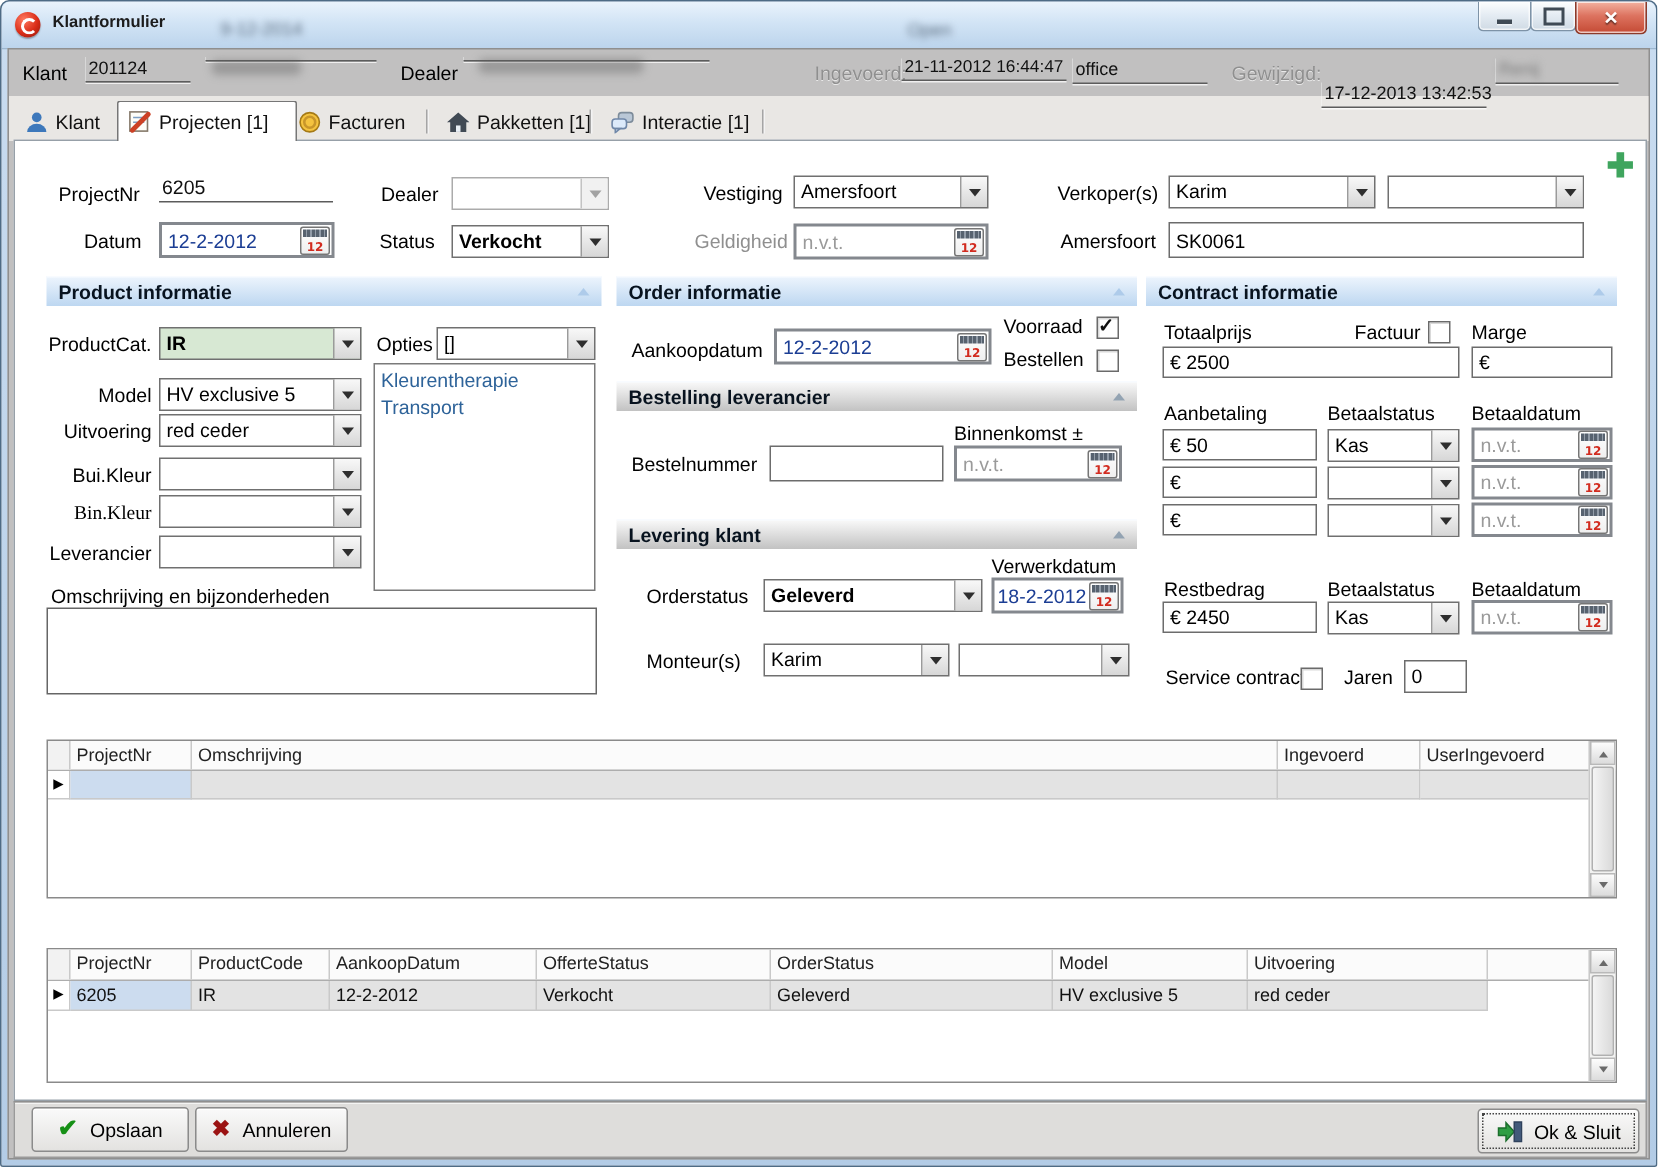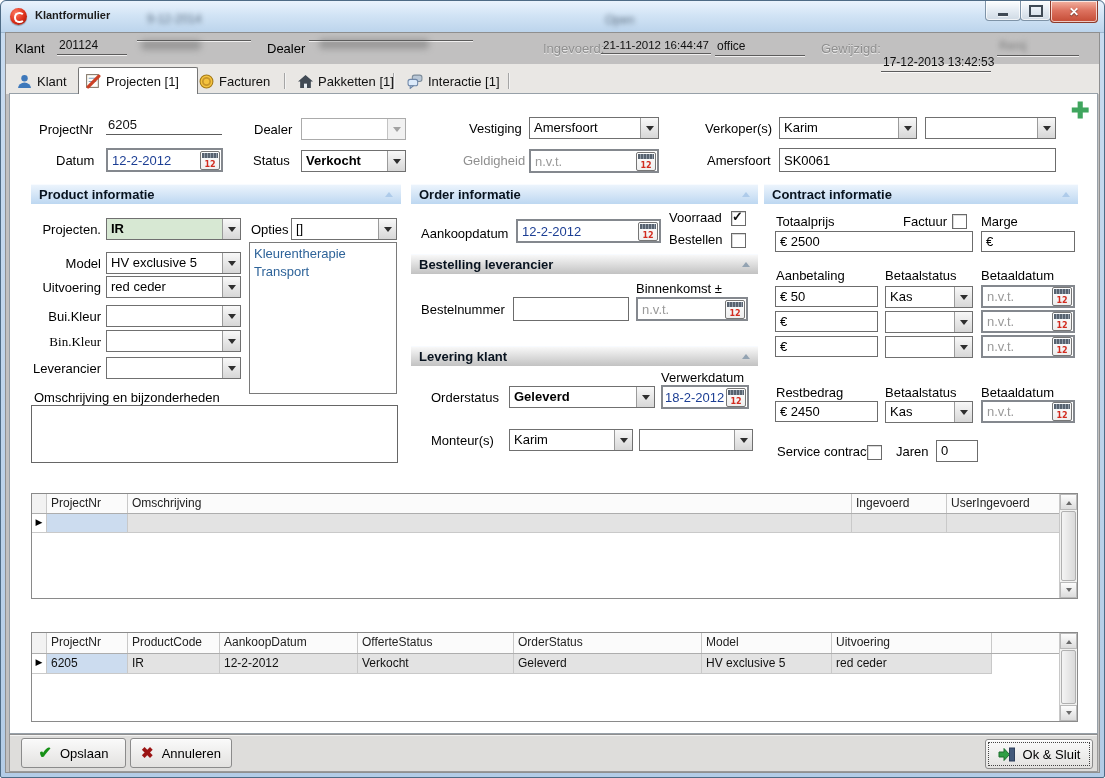--- a/index.html
+++ b/index.html
@@ -214,21 +214,21 @@
       <span class="dtxt">n.v.t.</span>
       <span class="cal"></span>
     </div>
   <span class="lbl" style="left:706px;top:152px;">Amersfoort</span>
   <div class="inp" style="left:778px;top:147px;width:277px;height:24px;padding-top:4px;">SK0061</div>
 
   <div class="sech" style="left:30px;top:183px;width:370px;">
       <span>Product informatie</span>
       <span class="coltri"></span>
     </div>
-  <span class="lbl" style="left:18px;top:221px;width:82px;text-align:right;">Projecten.</span>
+  <span class="lbl" style="left:18px;top:221px;width:82px;text-align:right;">ProductCat.</span>
   <div class="combo green" style="left:105px;top:217px;width:135px;">
       <span class="ctxt">IR</span>
       <span class="cbtn">
         <span class="arr"></span>
       </span>
     </div>
   <span class="lbl" style="left:250px;top:221px;">Opties</span>
   <div class="combo" style="left:290px;top:217px;width:106px;">
       <span class="ctxt">[]</span>
       <span class="cbtn">

